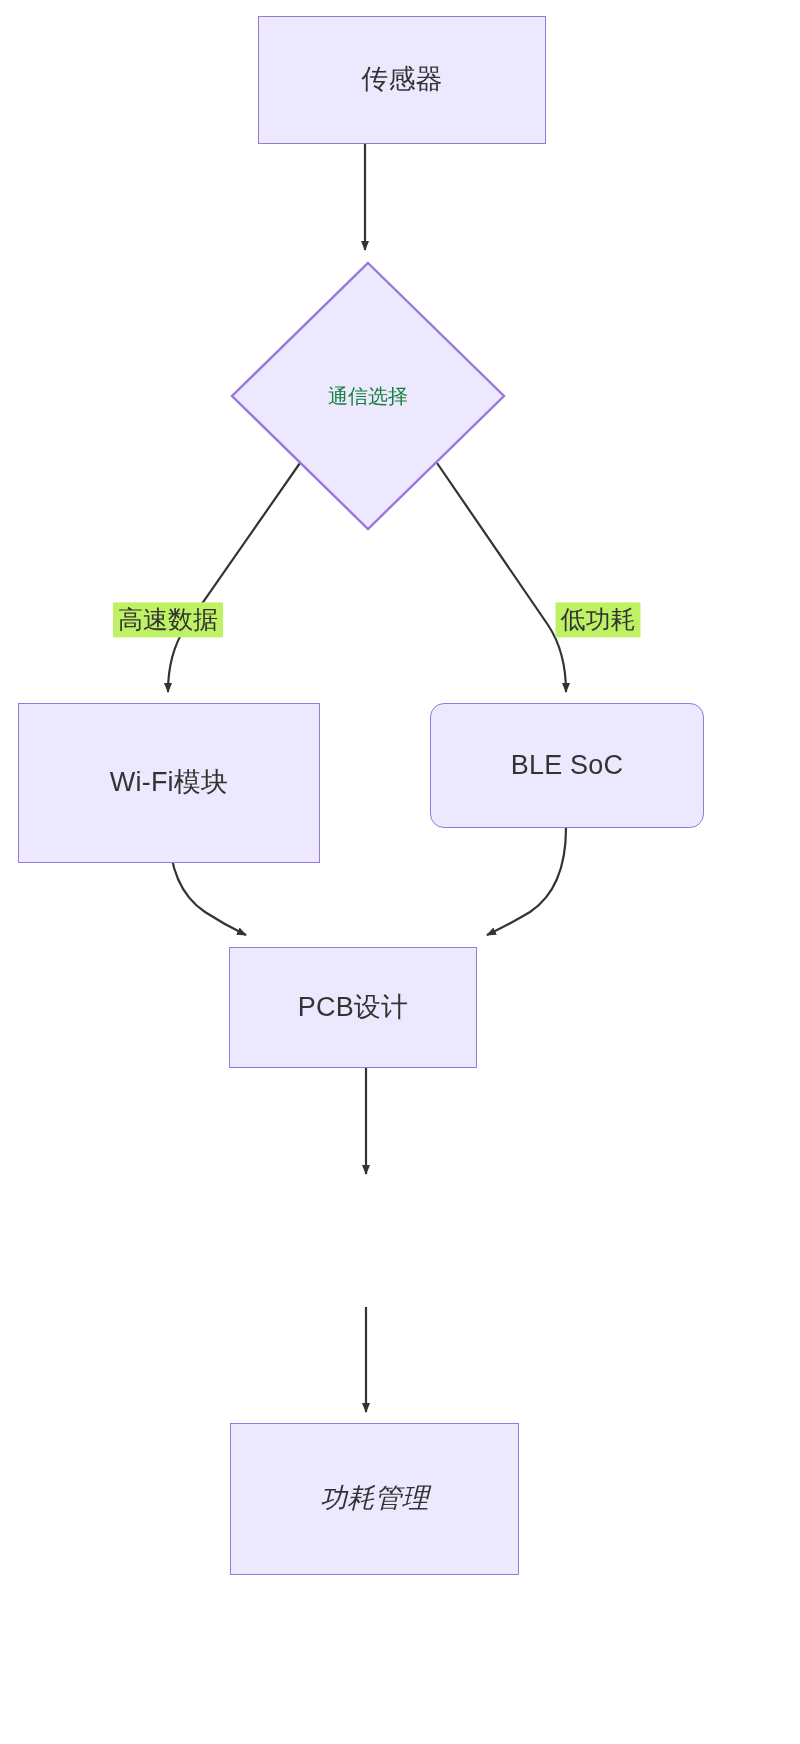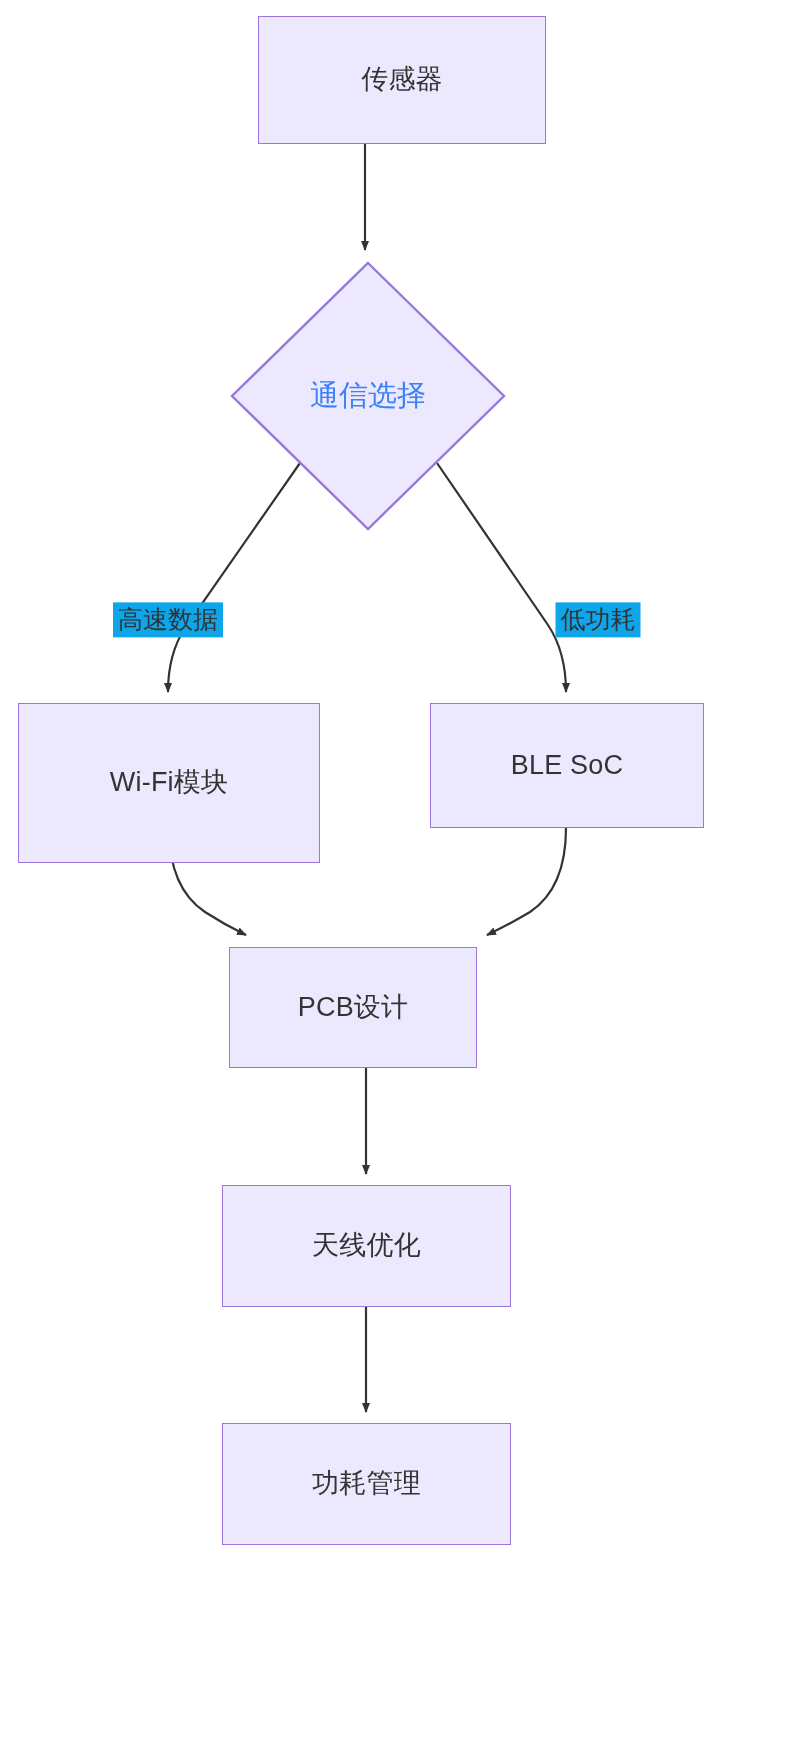--- a/index.html
+++ b/index.html
@@ -52,27 +52,27 @@
   .decision-shape {
     position: absolute;
     left: 0;
     top: 0;
     width: 100%;
     height: 100%;
   }
   .decision-label {
     position: relative;
     z-index: 2;
-    color: #3b82f6;
-    font-size: 29px;
+    color: #15803d;
+    font-size: 20px;
     white-space: nowrap;
   }
   .edge-label {
     position: absolute;
-    background: #0ea5e9;
+    background: #bef264;
     color: #333333;
     font-size: 25px;
     line-height: 1.25;
     padding: 2px 5px;
     white-space: nowrap;
     transform: translate(-50%, -50%);
     text-align: center;
   }
 </style>
 </head>
@@ -132,29 +132,26 @@
   </div>
 
   <div class="edge-label" style="left:598px; top:620px;">
     <span>低功耗</span>
   </div>
 
   <div class="node" style="left:18px; top:703px; width:302px; height:160px;">
     <span class="node-label">Wi-Fi模块</span>
   </div>
 
-  <div class="node" style="left:430px; top:703px; width:274px; height:125px;">
+  <div class="node" style="left:430px; top:703px; width:274px; height:125px;border-radius:14px;">
     <span class="node-label">BLE SoC</span>
   </div>
 
   <div class="node" style="left:229px; top:947px; width:248px; height:121px;">
     <span class="node-label">PCB设计</span>
   </div>
 
-  <div class="node" style="left:222px; top:1185px; width:289px; height:122px;">
-    <span class="node-label">天线优化</span>
-  </div>
 
-  <div class="node" style="left:222px; top:1423px; width:289px; height:122px;">
+  <div class="node" style="left:230px; top:1423px; width:289px; height:152px;font-style:italic;">
     <span class="node-label">功耗管理</span>
   </div>
 
 </div>
 
 </body></html>

